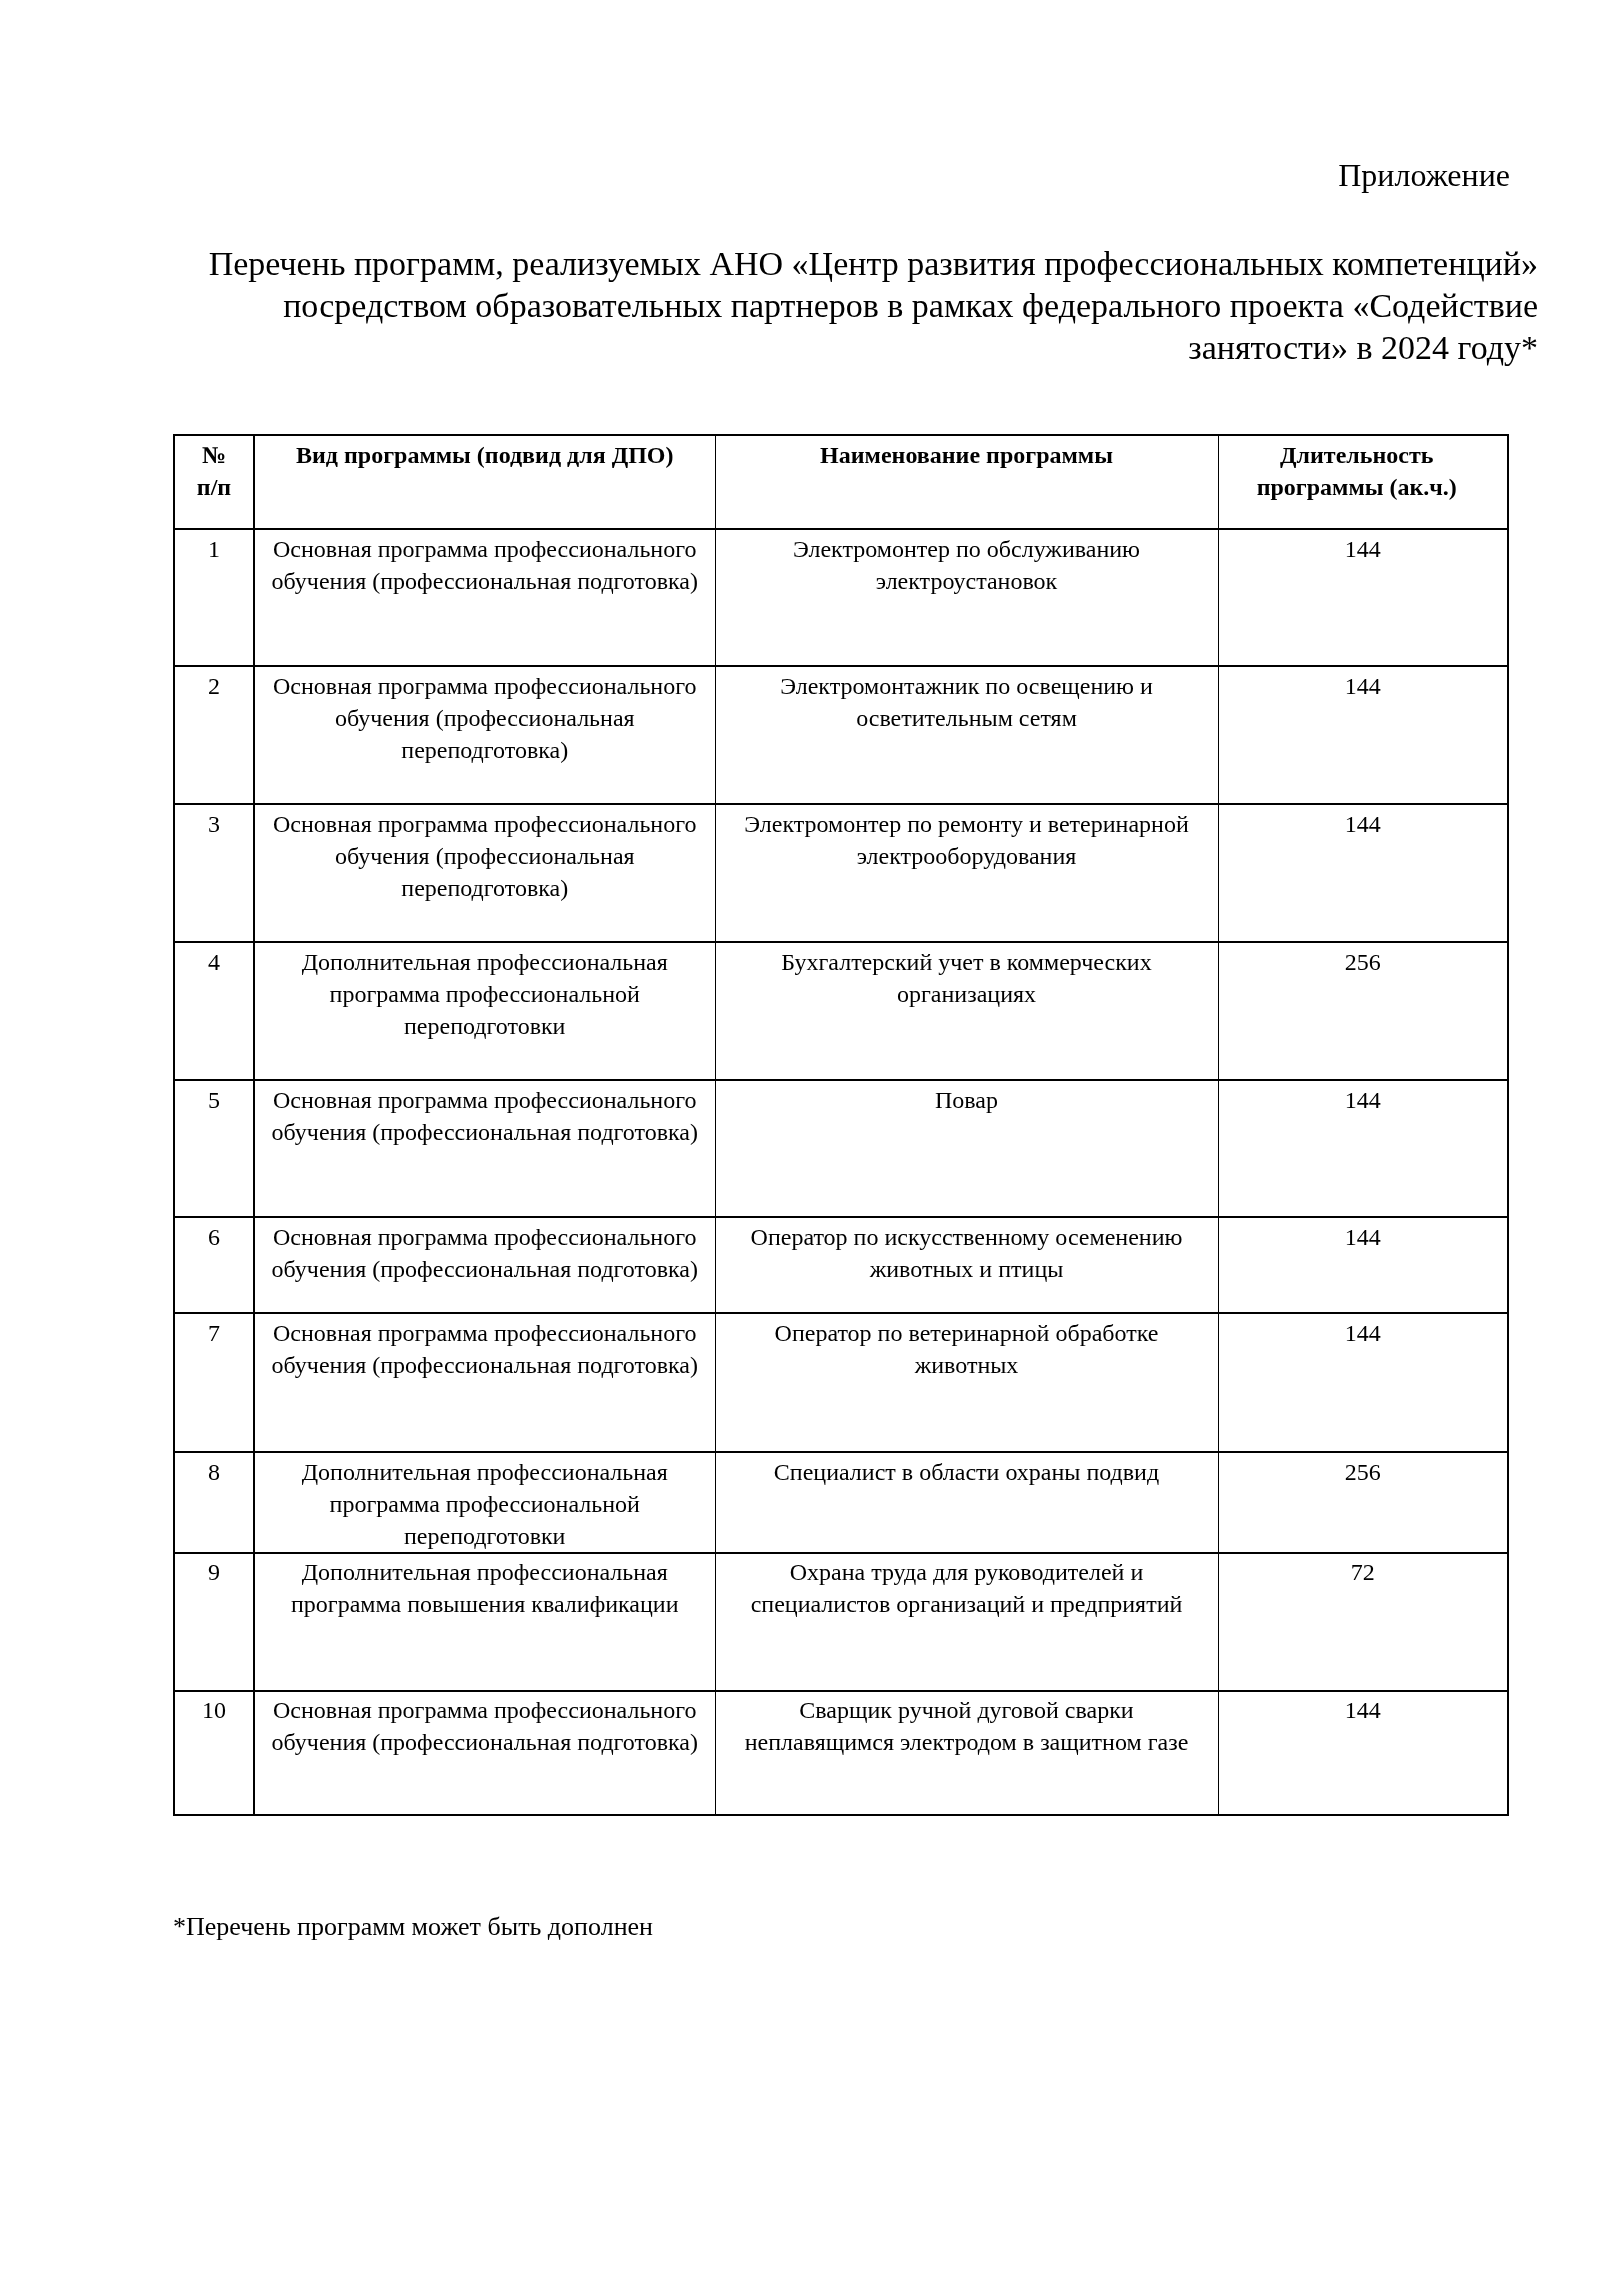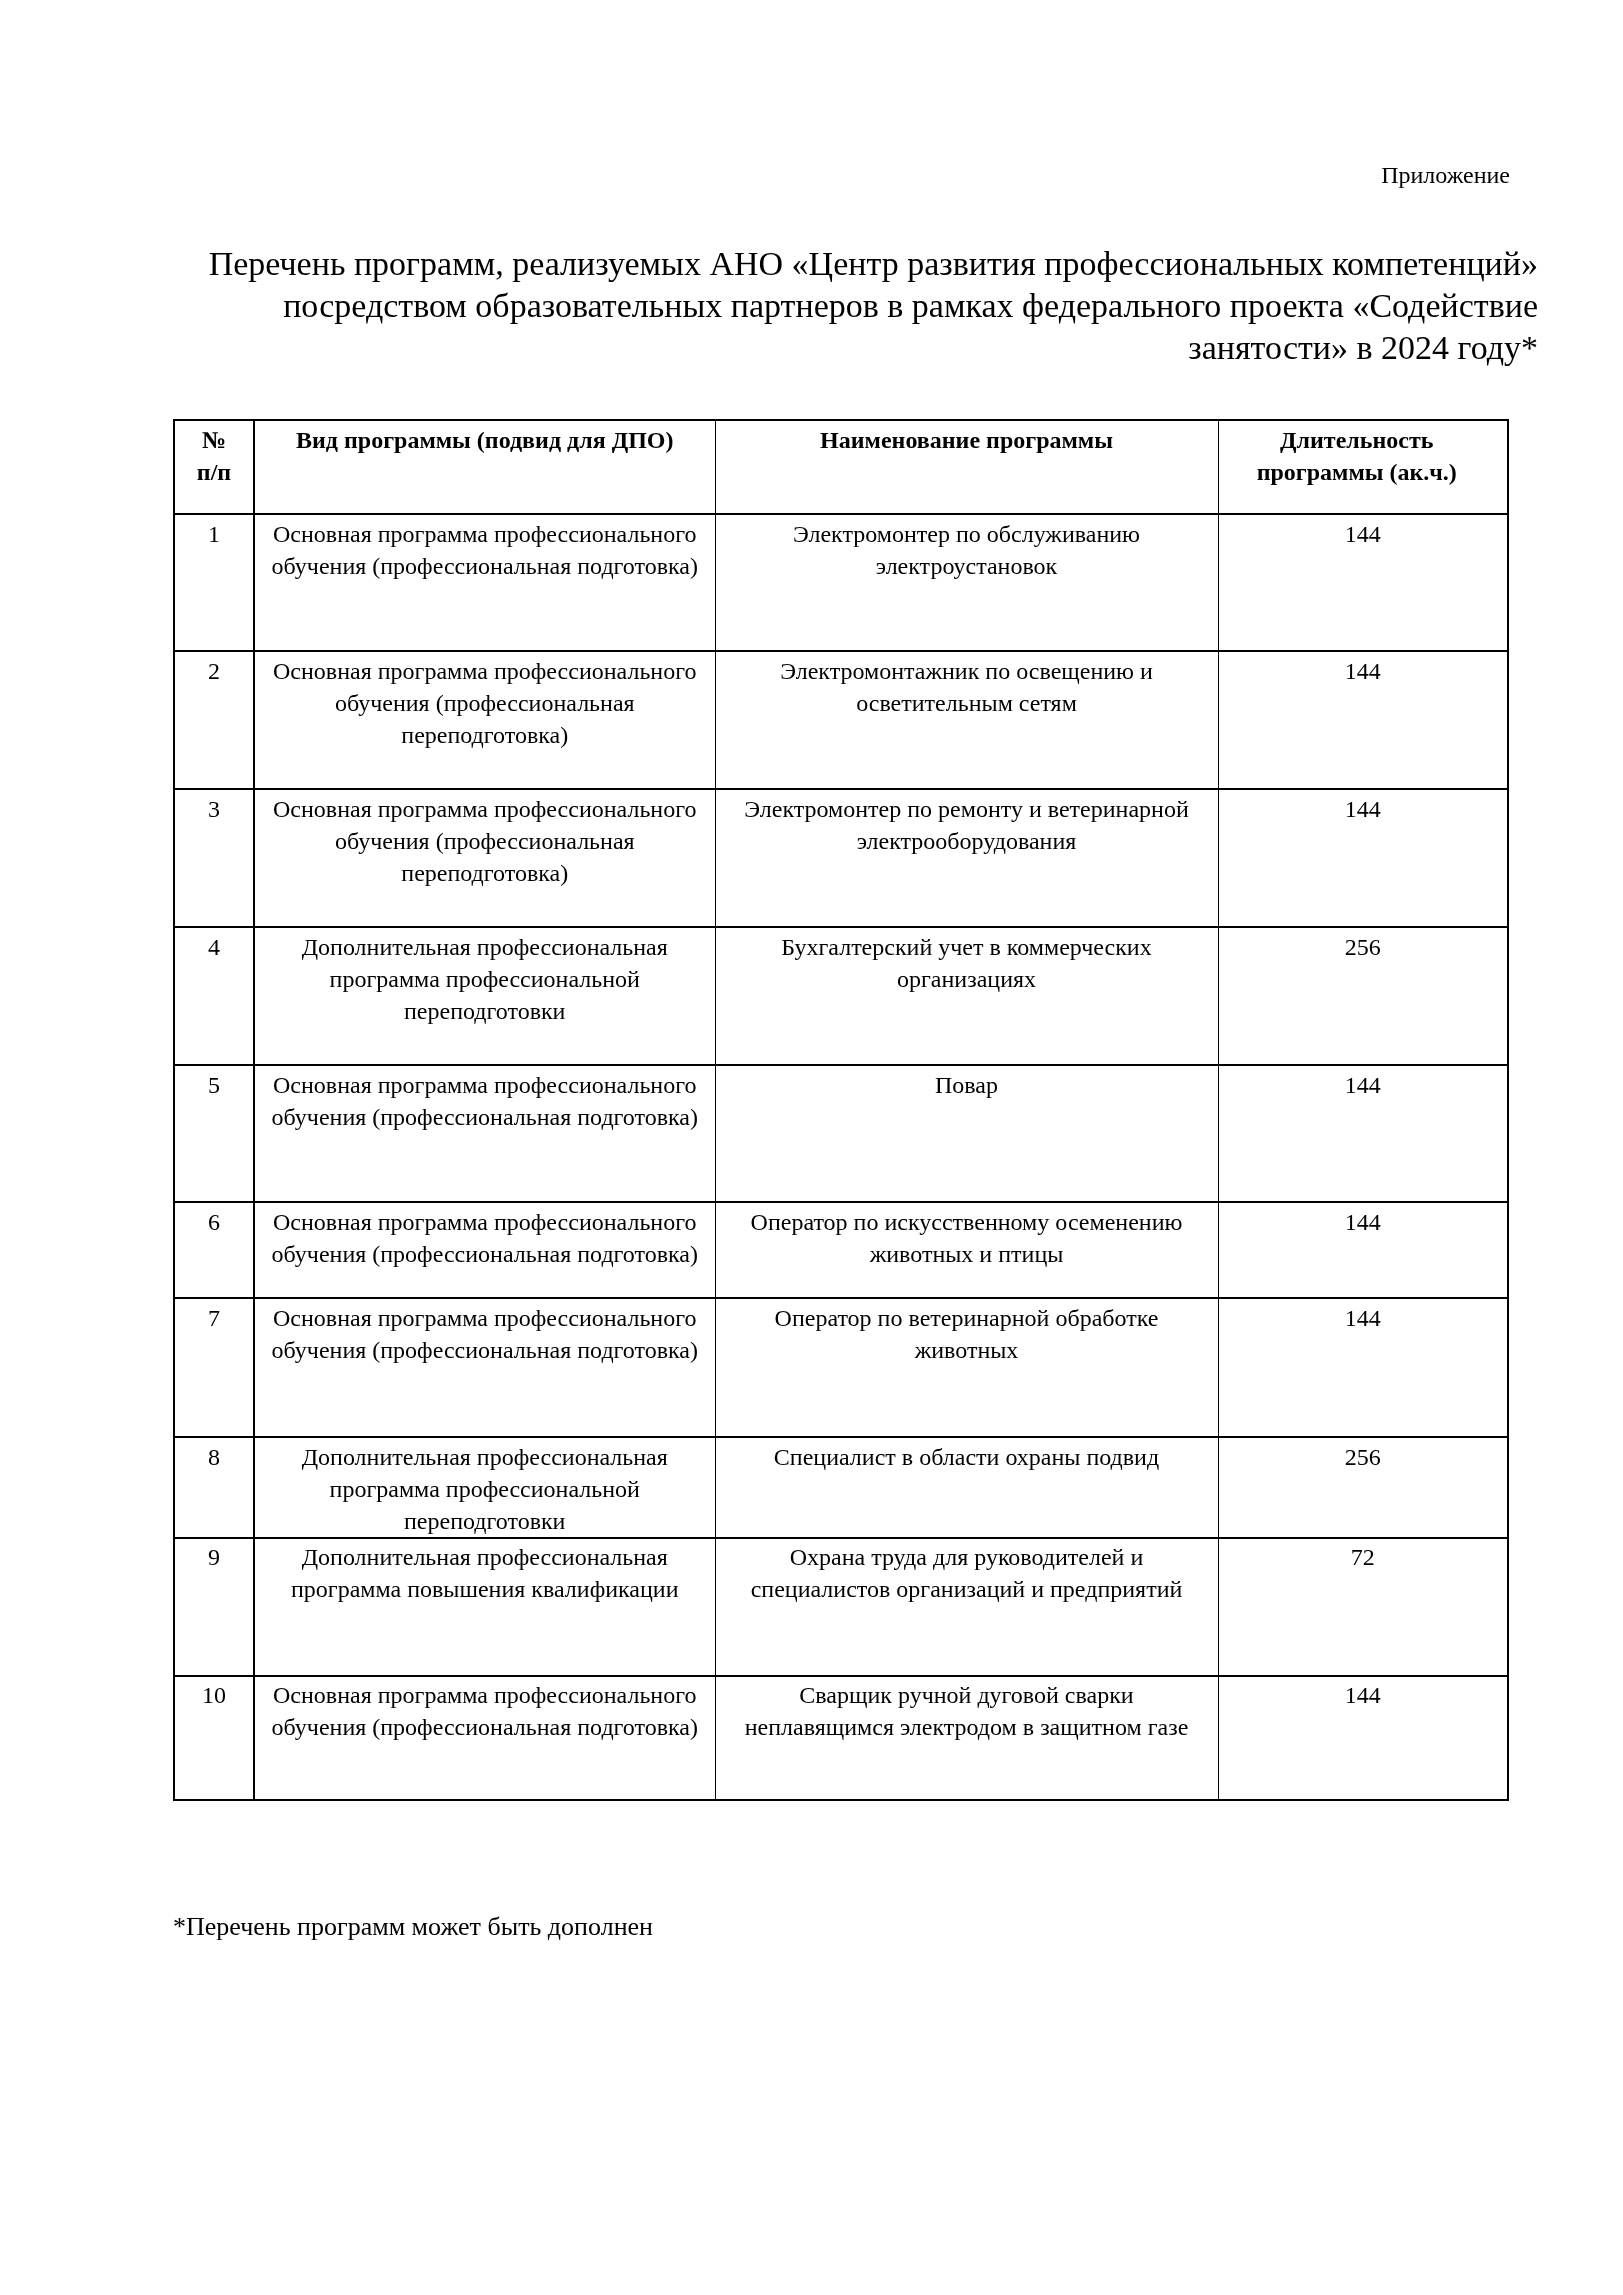--- a/index.html
+++ b/index.html
@@ -1,19 +1,19 @@
 <!DOCTYPE html>
 <html style="font-size:10.5px"><head>
 <meta charset="utf-8">
 <style>
   html, body { margin: 0; padding: 0; background: #ffffff; }
   body { width: 1623px; height: 2295px; position: relative; font-family: "Liberation Serif", "DejaVu Serif", serif; color: #000; }
-  .appendix { position: absolute; top: 156px; right: 113px; font-size: 24px; line-height: 39px; }
+  .appendix { position: absolute; top: 156px; right: 113px; font-size: 32px; line-height: 39px; }
   .title { position: absolute; top: 243px; left: 164px; width: 1374px; text-align: right; font-size: 34px; line-height: 42px; }
-  table.programs { position: absolute; top: 419px; left: 173px; width: 1335px; border-collapse: collapse; table-layout: fixed; font-size: 24px; line-height: 32px; }
+  table.programs { position: absolute; top: 434px; left: 173px; width: 1335px; border-collapse: collapse; table-layout: fixed; font-size: 24px; line-height: 32px; }
   table.programs col.c1 { width: 80px; }
   table.programs col.c2 { width: 461px; }
   table.programs col.c3 { width: 503px; }
   table.programs col.c4 { width: 290px; }
   table.programs th, table.programs td { vertical-align: top; text-align: center; padding: 2.6px 7.9px 0 7.9px; border-left: 2px solid #000; border-right: 2px solid #000; }
   table.programs th { font-weight: bold; border-top: 2.6px solid #000; border-bottom: 2.6px solid #000; }
   table.programs td { border-bottom: 2.6px solid #000; }
   table.programs td.thin-l, table.programs th.thin-l { border-left-width: 0.7px; }
   table.programs td.thin-r, table.programs th.thin-r { border-right-width: 0.7px; }
   .footnote { position: absolute; top: 1873px; left: 173px; font-size: 26px; line-height: 33px; margin-top: 37px; }

